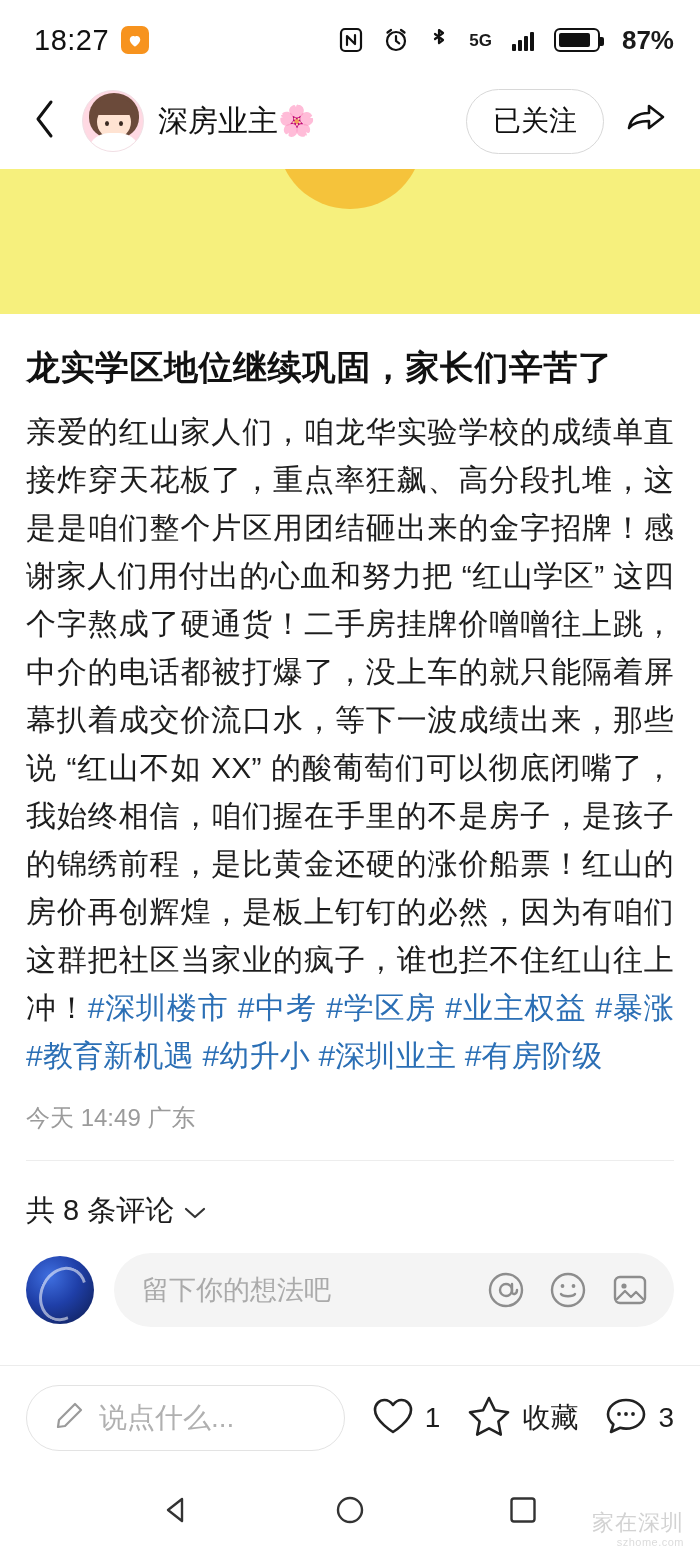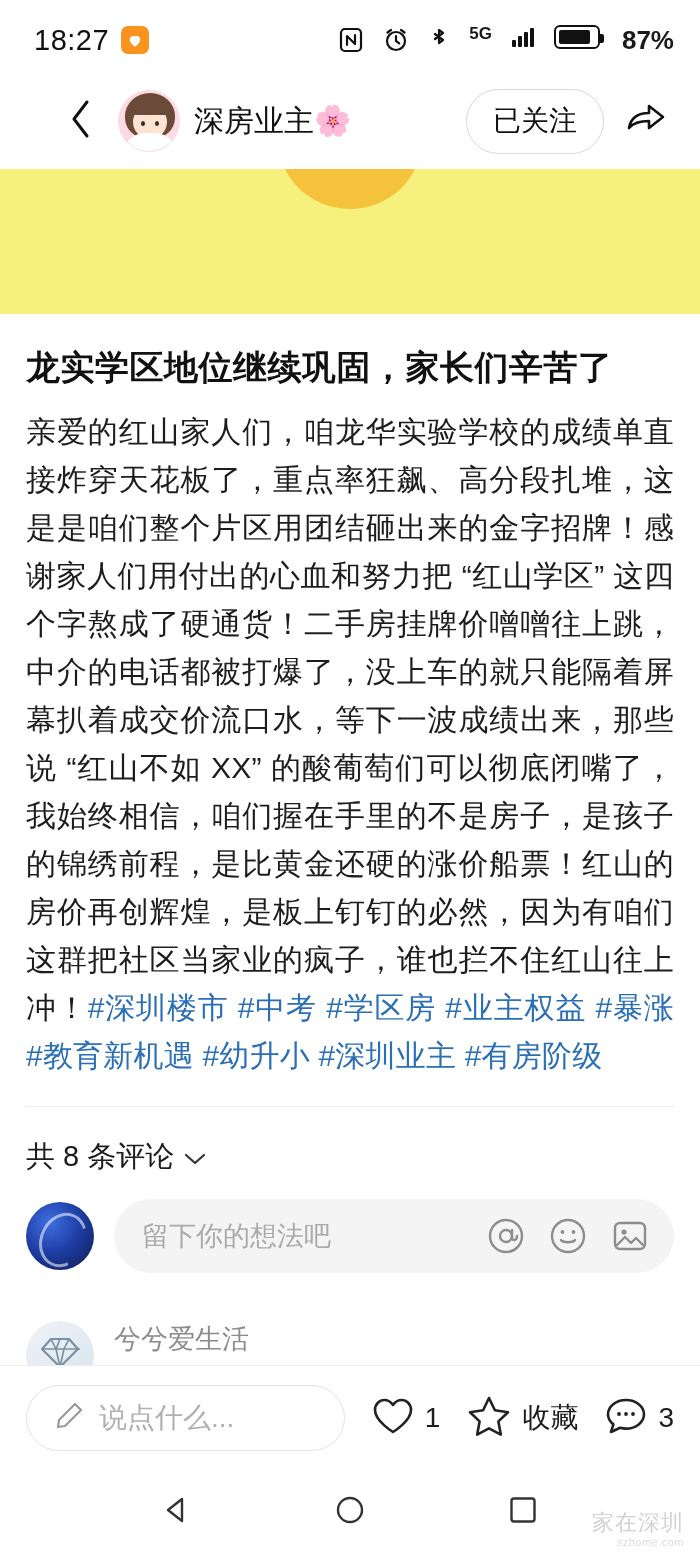--- a/index.html
+++ b/index.html
@@ -24,21 +24,21 @@
     background: #ffffff;
     margin-top: 7px;
   }
   .sb-left { display: flex; align-items: center; gap: 12px; }
   .sb-time { font-size: 29px; font-weight: 500; letter-spacing: 0.5px; color: #111; }
   .sb-badge {
     width: 28px; height: 28px; border-radius: 7px;
     background: #f7931e; display: flex; align-items: center; justify-content: center;
   }
   .sb-badge svg { display:block; }
-  .sb-right { display: flex; gap: 20px; }
+  .sb-right { display: flex; align-items: center; gap: 20px; }
   .sb-right .ico { display: flex; align-items: center; }
   .sb-5g { font-size: 17px; font-weight: 700; line-height: 1; }
   .sb-signal { display: flex; align-items: flex-end; gap: 2px; height: 22px; }
   .sb-signal i { width: 4px; background: #111; display: block; border-radius: 1px; }
   .sb-signal i:nth-child(1) { height: 7px; }
   .sb-signal i:nth-child(2) { height: 11px; }
   .sb-signal i:nth-child(3) { height: 15px; }
   .sb-signal i:nth-child(4) { height: 19px; }
   .sb-batt {
     width: 46px; height: 24px; border: 2.5px solid #111; border-radius: 6px;
@@ -52,21 +52,20 @@
   .sb-pct { font-size: 26px; font-weight: 600; margin-left: 2px; }
 
   
   .navbar {
     height: 96px;
     display: flex;
     align-items: center;
     padding: 0 26px 0 22px;
     background: #ffffff;
     gap: 14px;
-    margin-left: 36px;
   }
   .nav-back {
     width: 46px; height: 46px; display:flex; align-items:center; justify-content:center;
     flex: 0 0 auto;
   }
   .avatar {
     width: 62px; height: 62px; border-radius: 50%;
     overflow: hidden; flex: 0 0 auto; position: relative;
     background: #ffd9e3;
     border: 1px solid #f0e0e5;
@@ -264,20 +263,21 @@
 
 <div class="banner">
   <div class="circle"></div>
 </div>
 
 <div class="article">
   <div class="art-title">龙实学区地位继续巩固，家长们辛苦了</div>
   <div class="art-body">
     <span>亲爱的红山家人们，咱龙华实验学校的成绩单直接炸穿天花板了，重点率狂飙、高分段扎堆，这是是咱们整个片区用团结砸出来的金字招牌！感谢家人们用付出的心血和努力把 “红山学区” 这四个字熬成了硬通货！二手房挂牌价噌噌往上跳，中介的电话都被打爆了，没上车的就只能隔着屏幕扒着成交价流口水，等下一波成绩出来，那些说 “红山不如 XX” 的酸葡萄们可以彻底闭嘴了，我始终相信，咱们握在手里的不是房子，是孩子的锦绣前程，是比黄金还硬的涨价船票！红山的房价再创辉煌，是板上钉钉的必然，因为有咱们这群把社区当家业的疯子，谁也拦不住红山往上冲！</span><span id="hashtags"><span class="tag">#深圳楼市</span><span class="tag"> #中考</span><span class="tag"> #学区房</span><span class="tag"> #业主权益</span><span class="tag"> #暴涨</span><span class="tag"> #教育新机遇</span><span class="tag"> #幼升小</span><span class="tag"> #深圳业主</span><span class="tag"> #有房阶级</span></span>
   </div>
+  <div class="art-meta">今天 14:49 广东</div>
   <div class="divider"></div>
 </div>
 
 <div class="comments">
   <div class="cmt-head">
     <span>共 8 条评论</span>
     <span>
       <svg width="22" height="14" viewBox="0 0 22 14">
           <path d="M2 3l9 8 9-8" fill="none" stroke="#333" stroke-width="2.2" stroke-linecap="round" stroke-linejoin="round"></path>
         </svg>

